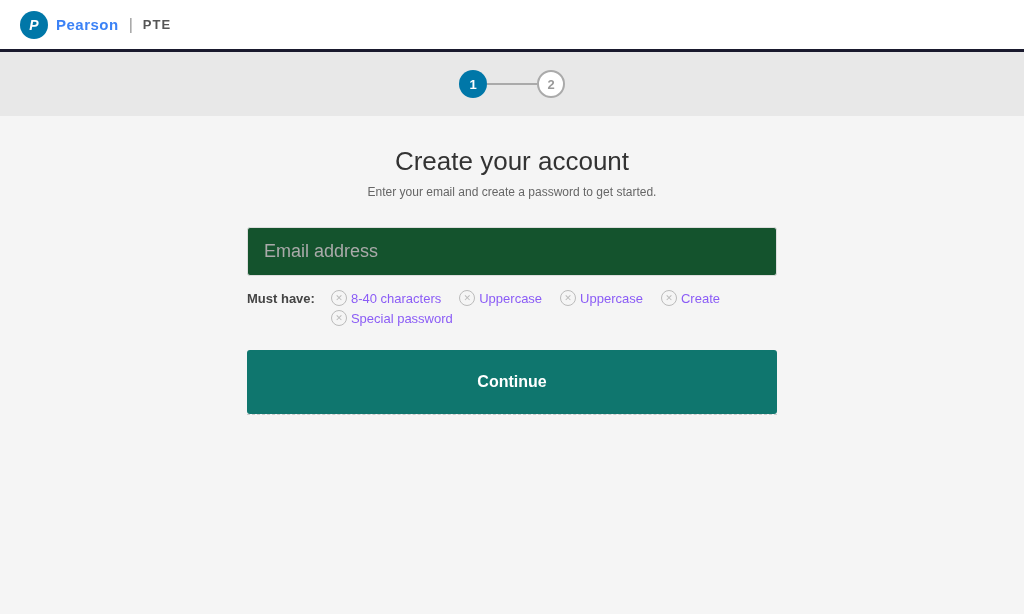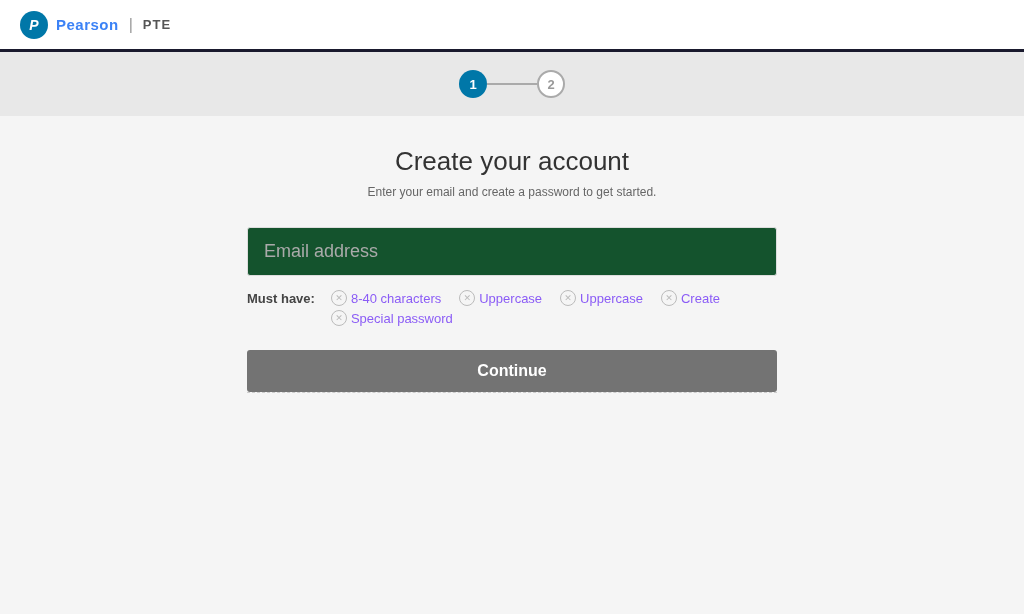--- a/index.html
+++ b/index.html
@@ -190,22 +190,22 @@
       flex-shrink: 0;
     }
     .req-text {
       color: #8b5cf6;
       font-size: 13px;
     }
 
     
     .continue-btn {
       width: 100%;
-      padding: 12px;
-      background: #737373;
+      padding: 23px;
+      background: #0f766e;
       color: white;
       border: none;
       border-radius: 3px;
       font-size: 16px;
       font-weight: 600;
       cursor: pointer;
       margin-top: 6px;
     }
 
     

